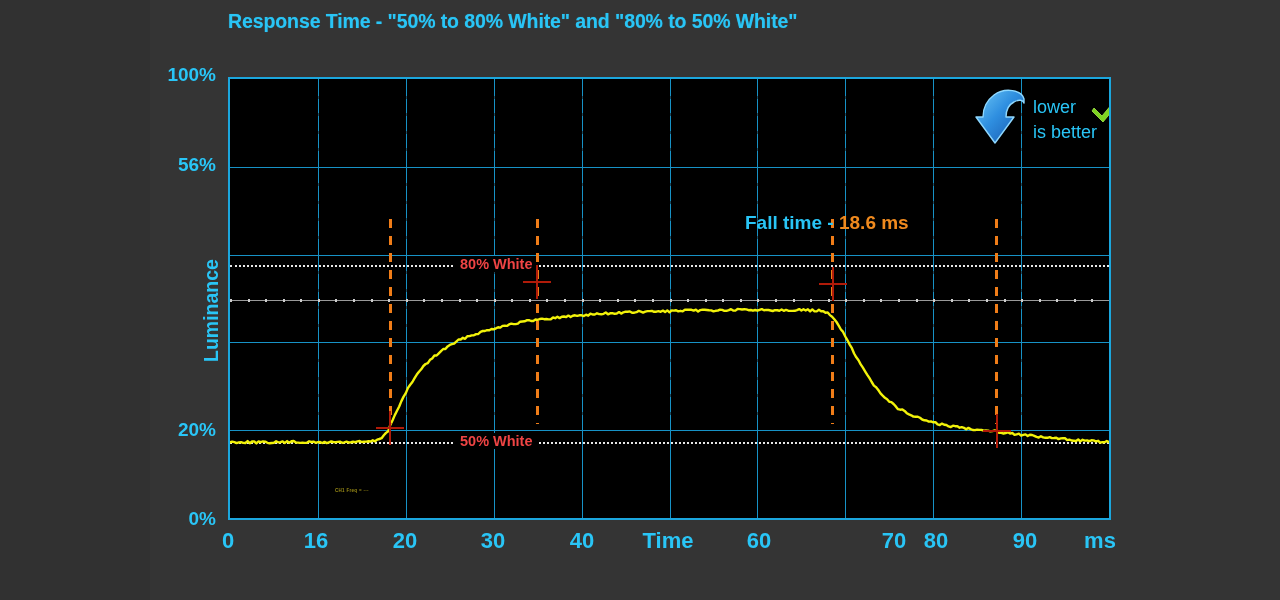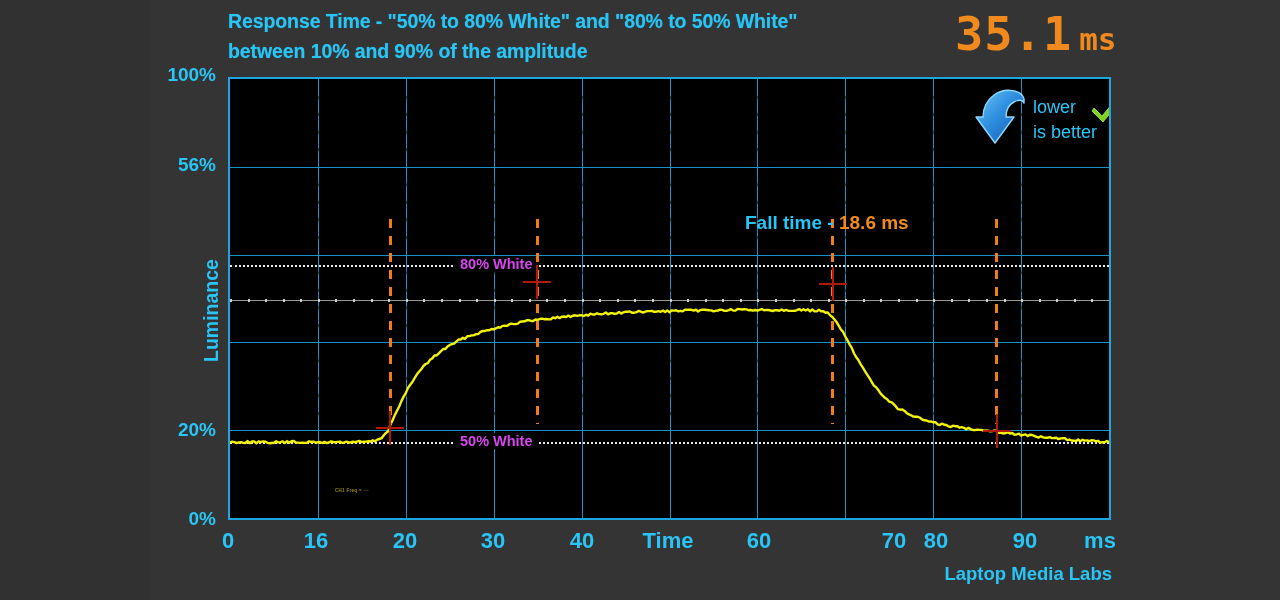--- a/index.html
+++ b/index.html
@@ -53,21 +53,21 @@
   .tickdot { position:absolute; width:1px; height:3px; background:#1b4d63; top:-1px; }
 
   .centerline { position:absolute; left:0; right:0; height:1px; background:#9a9a9a; top:221px; }
   .centerline .cd { position:absolute; width:2px; height:3px; background:#cfcfcf; top:-1px; }
 
   .dotline {
     position:absolute; left:0; right:0; height:0;
     border-top:2px dotted #e8e8e8;
   }
   .dotlabel {
-    position:absolute; color:#d946ef; font-size:14.5px; font-weight:bold;
+    position:absolute; color:#ef4444; font-size:14.5px; font-weight:bold;
     background:#000; padding:0 6px; white-space:nowrap;text-align:right;
   }
 
   .marker {
     position:absolute; width:3px;
     background:repeating-linear-gradient(to bottom,#f07d18 0,#f07d18 9px,transparent 9px,transparent 17px);
   }
   .cross { position:absolute; }
   .cross .hbar { position:absolute; height:2px; width:28px; background:#b01b09; left:-14px; top:-1px; }
   .cross .vbar { position:absolute; width:2px; height:34px; background:#b01b09; left:-1px; top:-17px; }
@@ -126,26 +126,22 @@
 </head>
 <body>
 
 <div class="bg-left"></div>
 <div class="bg-right"></div>
 
 <div class="stage">
 
   <div class="title">
     <div>Response Time - "50% to 80% White" and "80% to 50% White"</div>
-    <div>between 10% and 90% of the amplitude</div>
   </div>
 
-  <div class="led">
-    <span>35.1</span><span class="unit">ms</span>
-  </div>
 
   <div class="ylab" style="left:150px; top:64px; width:66px;">100%</div>
   <div class="ylab" style="left:150px; top:154px; width:66px;">56%</div>
   <div class="ylab" style="left:150px; top:419px; width:66px;">20%</div>
   <div class="ylab" style="left:150px; top:508px; width:66px;">0%</div>
   <div class="yaxis-title" style="left:200px; top:362px;">Luminance</div>
 
   <div class="xlab" style="left:198px; width:60px;">0</div>
   <div class="xlab" style="left:286px; width:60px;">16</div>
   <div class="xlab" style="left:375px; width:60px;">20</div>
@@ -457,15 +453,14 @@
           <div>is better</div>
         </div>
         <svg class="check" width="34" height="34" viewBox="0 0 34 34">
           <path d="M3,18 L11,26 L31,2 L31,9 L12,32 L1,21 Z" fill="#7ed321" stroke="#a6e84a" stroke-width="0.8"></path>
         </svg>
       </div>
 
     </div>
   </div>
 
-  <div class="footer-right">Laptop Media Labs</div>
 
 </div>
 
 </body></html>

